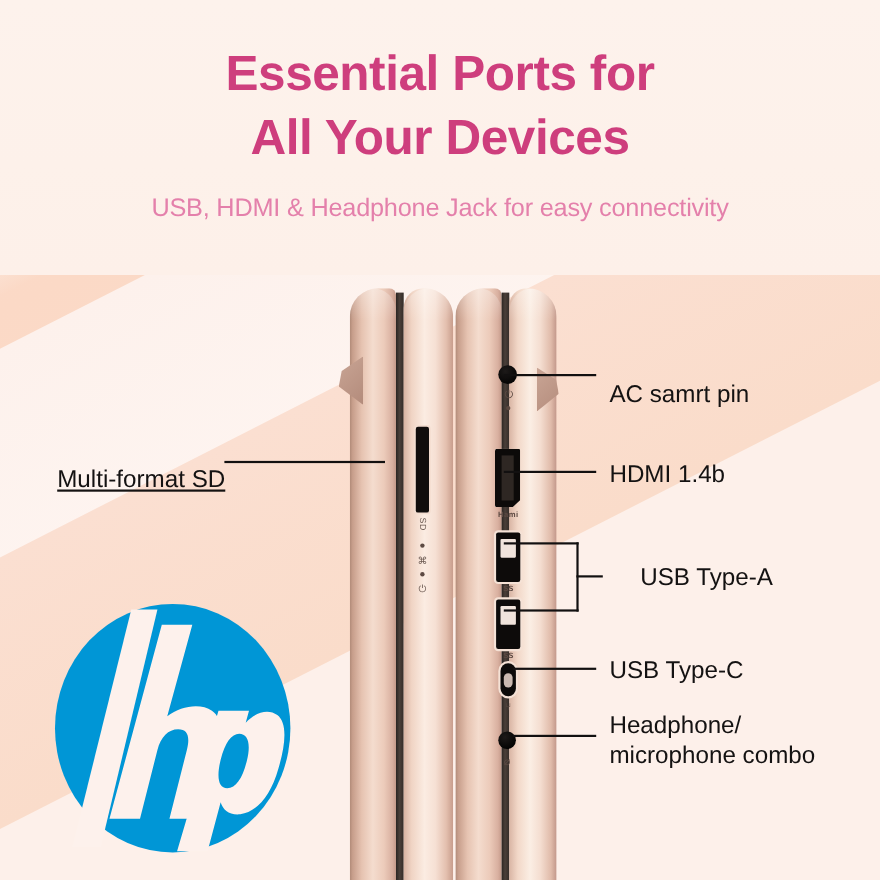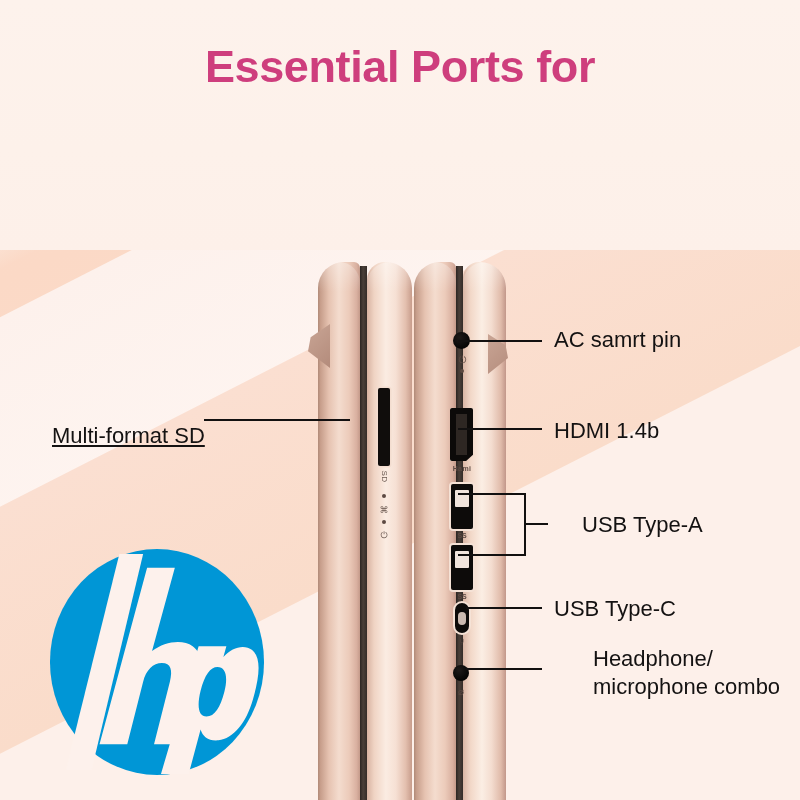--- a/index.html
+++ b/index.html
@@ -362,21 +362,23 @@
   <div class="band band-peach-top"></div>
   <div class="band band-highlight"></div>
   <div class="band band-cream-mid"></div>
   <div class="band band-peach-low"></div>
   <div class="bg-top-wash"></div>
   <div class="bg-topleft-streak"></div>
 
   <div class="header">
     <h1 class="title">
       <span class="title-line">Essential Ports for</span>
+      <span class="title-line">All Your Devices</span>
     </h1>
+    <p class="subtitle">USB, HDMI &amp; Headphone Jack for easy connectivity</p>
   </div>
 
   <div class="laptop laptop-left">
     <div class="lp-body">
       <div class="shell-a">
         <div class="topcap"></div>
       </div>
       <div class="seam-a"></div>
       <div class="shell-b">
         <div class="topcap"></div>
@@ -439,26 +441,26 @@
   <div class="leader-v" style="left:524px; top:493px; height:63px;"></div>
   <div class="leader" style="left:524px; top:523px; width:24px;"></div>
 
   <div class="leader" style="left:466px; top:607px; width:76px;"></div>
   <div class="leader" style="left:466px; top:668px; width:76px;"></div>
 
   <div class="callout callout-left" style="left:52px; top:422px;">
     <div>Multi-format SD</div>
   </div>
 
-  <div class="callout" style="left:554px; top:326px;">AC samrt pin</div>
+  <div class="callout" style="left:554px; top:344px;">AC samrt pin</div>
   <div class="callout" style="left:554px; top:417px;">HDMI 1.4b</div>
   <div class="callout" style="left:554px; top:511px;margin-left:28px;">USB Type-A</div>
   <div class="callout" style="left:554px; top:595px;">USB Type-C</div>
 
-  <div class="callout" style="left:554px; top:645px;margin-left:39px;">
+  <div class="callout" style="left:554px; top:645px;">
     <div>Headphone/</div>
     <div>microphone combo</div>
   </div>
 
   <div class="hp-logo">
     <svg viewBox="0 0 220 230" width="218" height="228">
       <ellipse cx="110" cy="115" rx="108" ry="114" fill="#0096d6"></ellipse>
 
       <path d="M96 6 L72 6 L18 224 L44 224 Z" fill="#fdf1ec"></path>
 

